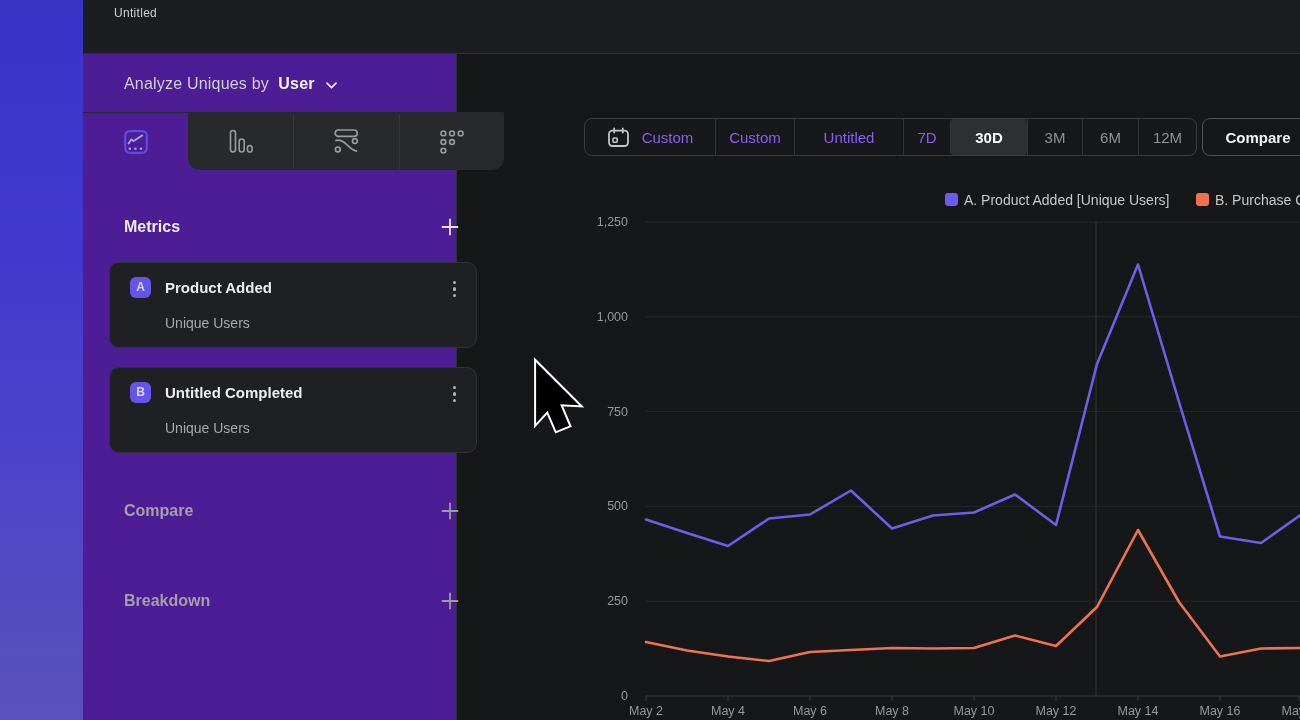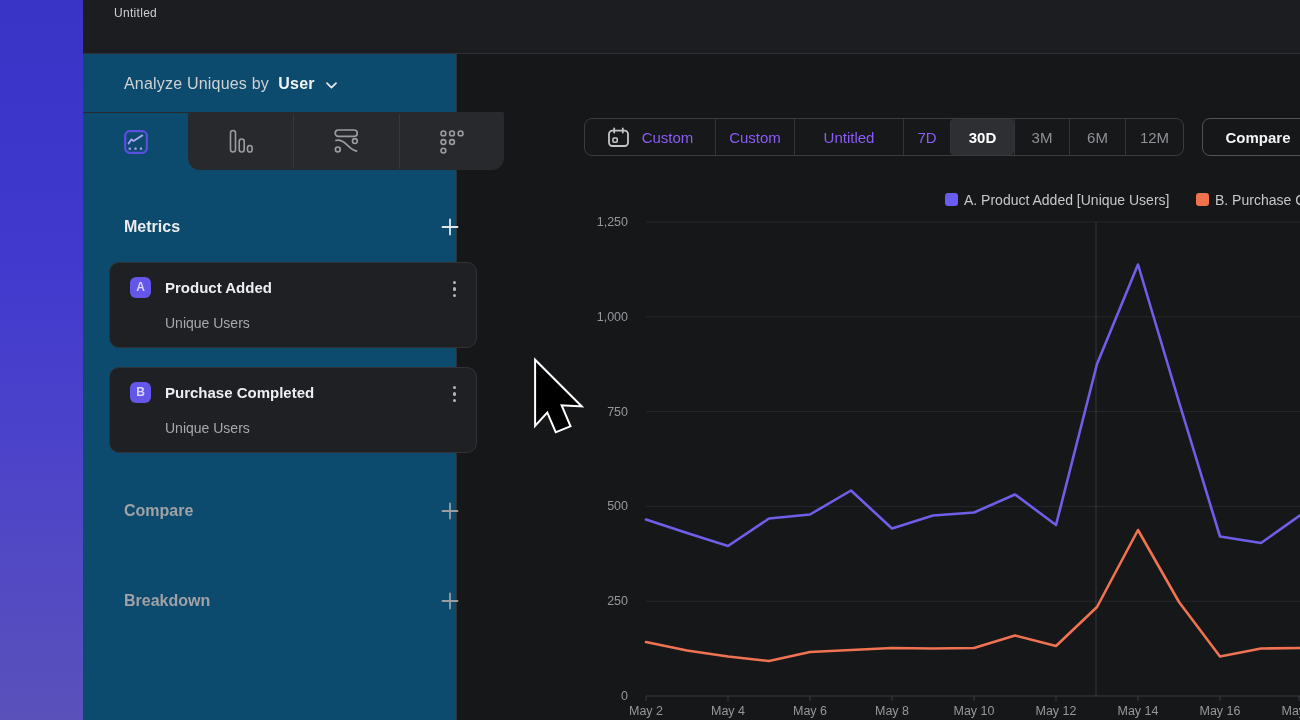--- a/index.html
+++ b/index.html
@@ -8,21 +8,21 @@
   #stage { position:relative; width:1300px; height:720px; }
   .abs { position:absolute; }
 
   .strip { left:0; top:0; width:83px; height:720px;
     background:linear-gradient(180deg,#3933c6 0%,#4139ce 35%,#4b42cb 60%,#5a51bb 100%); }
 
   .topbar { left:83px; top:0; width:1217px; height:54px; background:#1b1d20;
     border-bottom:1px solid #2e3033; }
   .untitled { left:114px; top:6px; font-size:12px; color:#cdcfd1; letter-spacing:.3px; }
 
-  .leftpanel { left:83px; top:54px; width:374px; height:666px; background:#0c4a6e;
+  .leftpanel { left:83px; top:54px; width:374px; height:666px; background:#4c1d95;
     border-right:1px solid #2e3033; }
 
   .lp-header { left:0; top:0; width:421px; height:59px; border-bottom:1px solid #27292c; }
   .lp-htext { left:41px; top:21px; font-size:16px; color:#cfd1d3; letter-spacing:.2px; }
   .lp-htext b { color:#f2f3f4; font-weight:bold; }
 
   .tabgroup { left:105px; top:59px; width:316px; height:57px; background:#27292c;
     border-radius:2px 2px 12px 12px; }
   .tabdiv { top:60px; width:1px; height:55px; background:#35373a; }
 
@@ -110,21 +110,21 @@
       <div class="abs ctitle">Product Added</div>
       <div class="abs kebab">
           <i></i>
           <i></i>
           <i></i>
         </div>
       <div class="abs csub">Unique Users</div>
     </div>
     <div class="abs card" style="top:313px;">
       <div class="abs badge">B</div>
-      <div class="abs ctitle">Purchase Completed</div>
+      <div class="abs ctitle">Untitled Completed</div>
       <div class="abs kebab">
           <i></i>
           <i></i>
           <i></i>
         </div>
       <div class="abs csub">Unique Users</div>
     </div>
 
     <div class="abs sec-dim" style="left:41px; top:448px;">Compare</div>
     <svg class="abs plus" viewBox="0 0 20 20" style="left:357px; top:447px;">
@@ -139,21 +139,21 @@
 
   <div class="abs segbar">
     <div class="seg" style="width:130px"><svg width="23" height="21" viewBox="0 0 23 21" fill="none" style="margin-right:12px">
           <rect x="2" y="3.6" width="19" height="15.4" rx="3.4" stroke="#c3c5c8" stroke-width="1.8"></rect>
           <path d="M7.2 1.4 V5.6 M15.8 1.4 V5.6" stroke="#c3c5c8" stroke-width="1.8" stroke-linecap="round"></path>
           <rect x="6" y="11" width="4.2" height="4.2" rx="1" stroke="#c3c5c8" stroke-width="1.6"></rect>
         </svg>Custom</div>
     <div class="seg" style="width:79px">Custom</div>
     <div class="seg" style="width:109px">Untitled</div>
     <div class="seg" style="width:47px">7D</div>
-    <div class="seg sel" style="width:64px">30D</div>
+    <div class="seg sel" style="width:77px">30D</div>
     <div class="seg dim" style="width:55px">3M</div>
     <div class="seg dim" style="width:56px">6M</div>
     <div class="seg dim" style="width:58px">12M</div>
   </div>
   <div class="abs compare">Compare</div>
 
   <svg class="abs" id="chart" style="left:0;top:0" width="1300" height="720" viewBox="0 0 1300 720" fill="none">
 
     <rect x="945" y="193" width="13" height="13" rx="3" fill="#6a5cf0"></rect>
     <text x="964" y="204.5" font-size="14" fill="#c6c8cb">A. Product Added [Unique Users]</text>

